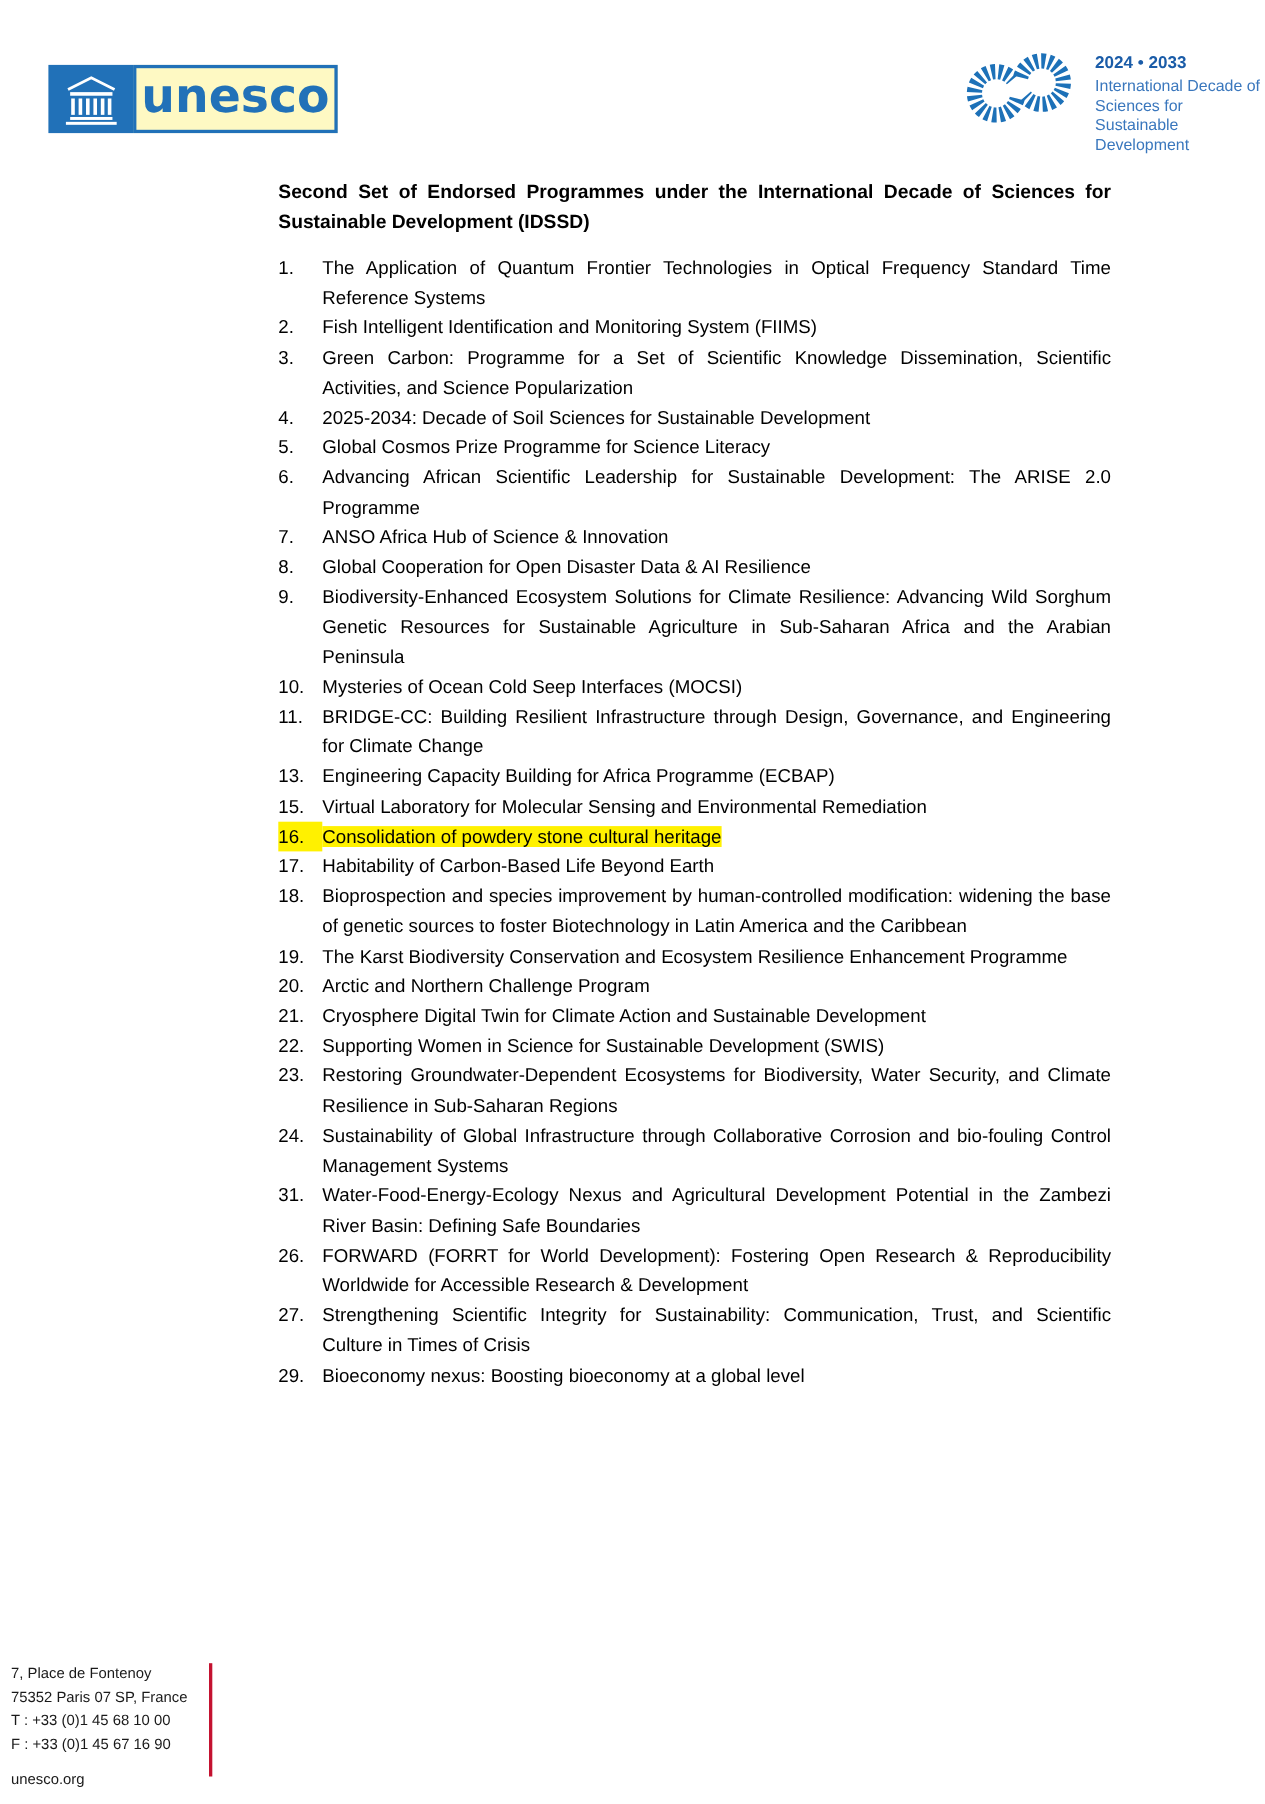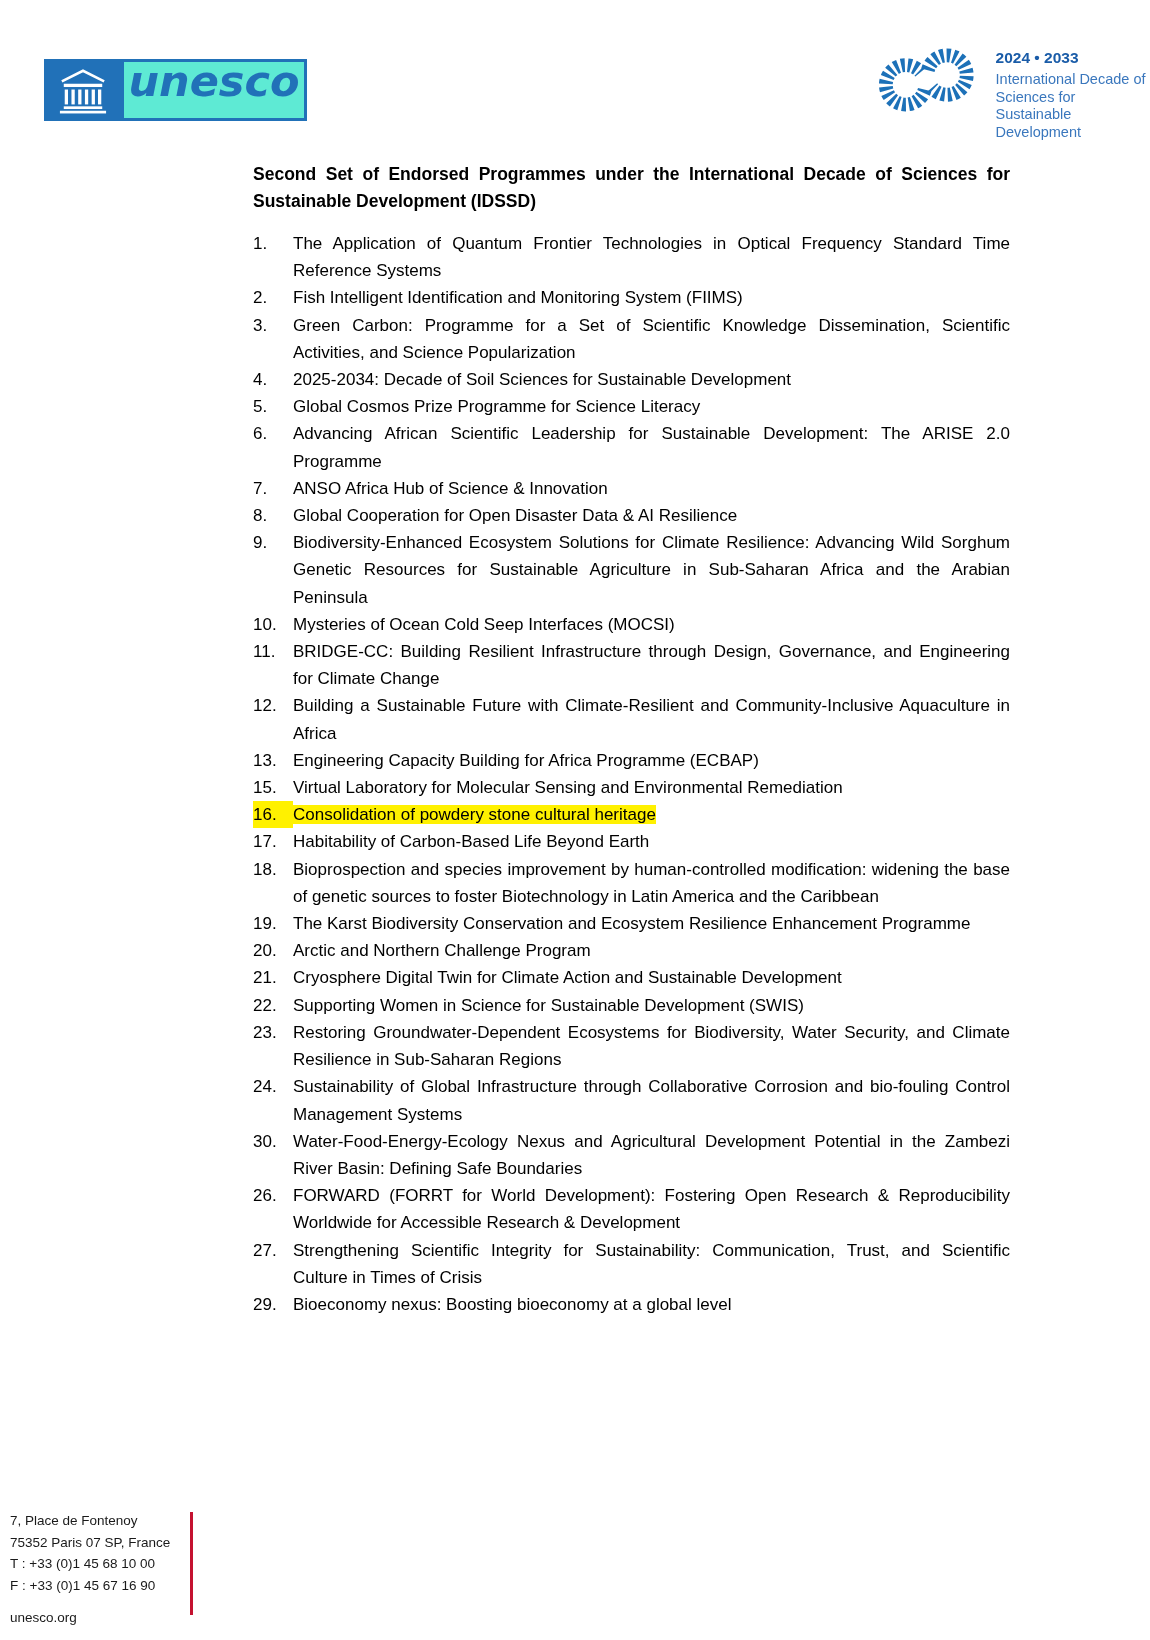--- a/index.html
+++ b/index.html
@@ -14,21 +14,21 @@
   *{box-sizing:border-box;}
   html,body{margin:0;padding:0;}
   body{
     width:1150px;height:1640px;position:relative;background:#ffffff;
     font-family:"Liberation Sans", sans-serif;color:var(--ink);
     overflow:hidden;
   }
   
   .unesco-logo{position:absolute;left:44px;top:59px;display:flex;height:62px;}
   .emblem{width:77px;height:62px;background:var(--blue);display:flex;align-items:center;justify-content:center;}
-  .wordbox{width:186px;height:62px;border:3px solid var(--blue);background:#5eead4;display:flex;justify-content:center;font-style:italic;}
+  .wordbox{width:186px;height:62px;border:3px solid var(--blue);background:#fef9c3;display:flex;align-items:center;justify-content:center;}
   .wordmark{
     color:var(--blue);font-family:"DejaVu Sans", sans-serif;font-weight:bold;
     font-size:43px;letter-spacing:0px;line-height:1;transform:translateY(-2px);
   }
   
   .decade-logo{position:absolute;left:875px;top:38px;display:flex;align-items:flex-start;}
   .rings{width:106px;height:76px;}
   .decade-text{margin-left:18px;padding-top:11px;}
   .years{color:var(--years-blue);font-weight:bold;font-size:15.5px;margin-bottom:4px;}
   .dline{color:var(--decade-text-blue);font-size:14.5px;line-height:17.5px;}
@@ -131,24 +131,20 @@
     </li>
   <li>
       <span class="num">10.</span>
       <span class="txt"><span class="t">Mysteries of Ocean Cold Seep Interfaces (MOCSI)</span></span>
     </li>
   <li>
       <span class="num">11.</span>
       <span class="txt"><span class="t">BRIDGE-CC: Building Resilient Infrastructure through Design, Governance, and Engineering for Climate Change</span></span>
     </li>
   <li>
-      <span class="num">12.</span>
-      <span class="txt"><span class="t">Building a Sustainable Future with Climate-Resilient and Community-Inclusive Aquaculture in Africa</span></span>
-    </li>
-  <li>
       <span class="num">13.</span>
       <span class="txt"><span class="t">Engineering Capacity Building for Africa Programme (ECBAP)</span></span>
     </li>
   <li>
       <span class="num">15.</span>
       <span class="txt"><span class="t">Virtual Laboratory for Molecular Sensing and Environmental Remediation</span></span>
     </li>
   <li class="hl">
       <span class="num">16.</span>
       <span class="txt"><span class="t">Consolidation of powdery stone cultural heritage</span></span>
@@ -179,21 +175,21 @@
     </li>
   <li>
       <span class="num">23.</span>
       <span class="txt"><span class="t">Restoring Groundwater-Dependent Ecosystems for Biodiversity, Water Security, and Climate Resilience in Sub-Saharan Regions</span></span>
     </li>
   <li>
       <span class="num">24.</span>
       <span class="txt"><span class="t">Sustainability of Global Infrastructure through Collaborative Corrosion and bio-fouling Control Management Systems</span></span>
     </li>
   <li>
-      <span class="num">30.</span>
+      <span class="num">31.</span>
       <span class="txt"><span class="t">Water-Food-Energy-Ecology Nexus and Agricultural Development Potential in the Zambezi River Basin: Defining Safe Boundaries</span></span>
     </li>
   <li>
       <span class="num">26.</span>
       <span class="txt"><span class="t">FORWARD (FORRT for World Development): Fostering Open Research &amp; Reproducibility Worldwide for Accessible Research &amp; Development</span></span>
     </li>
   <li>
       <span class="num">27.</span>
       <span class="txt"><span class="t">Strengthening Scientific Integrity for Sustainability: Communication, Trust, and Scientific Culture in Times of Crisis</span></span>
     </li>

